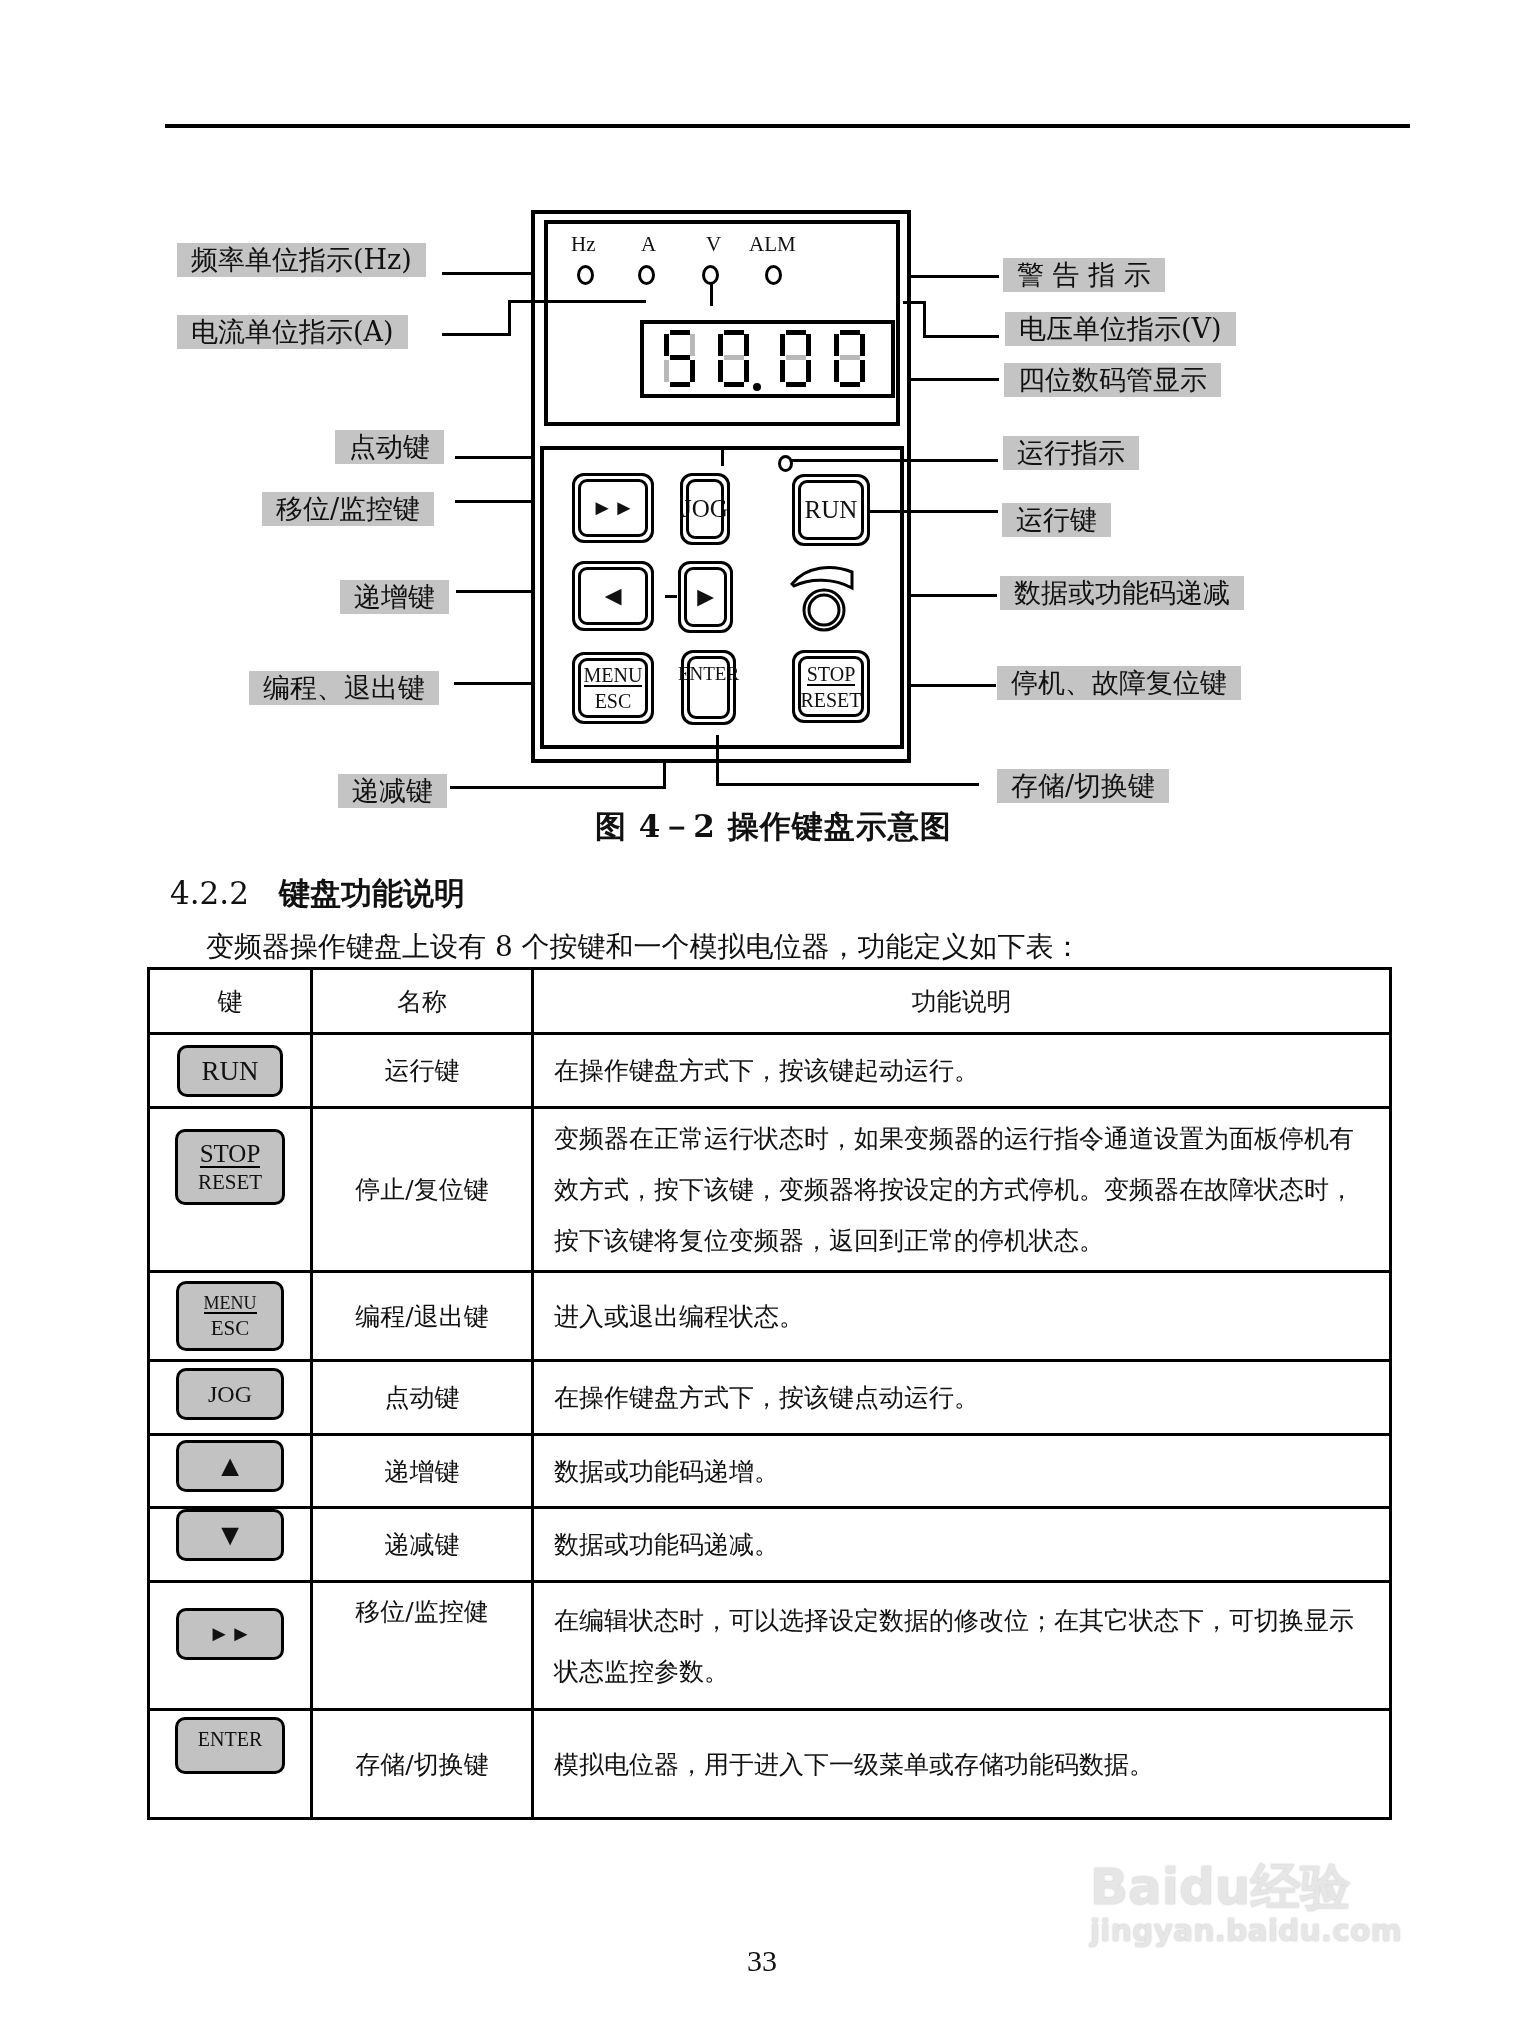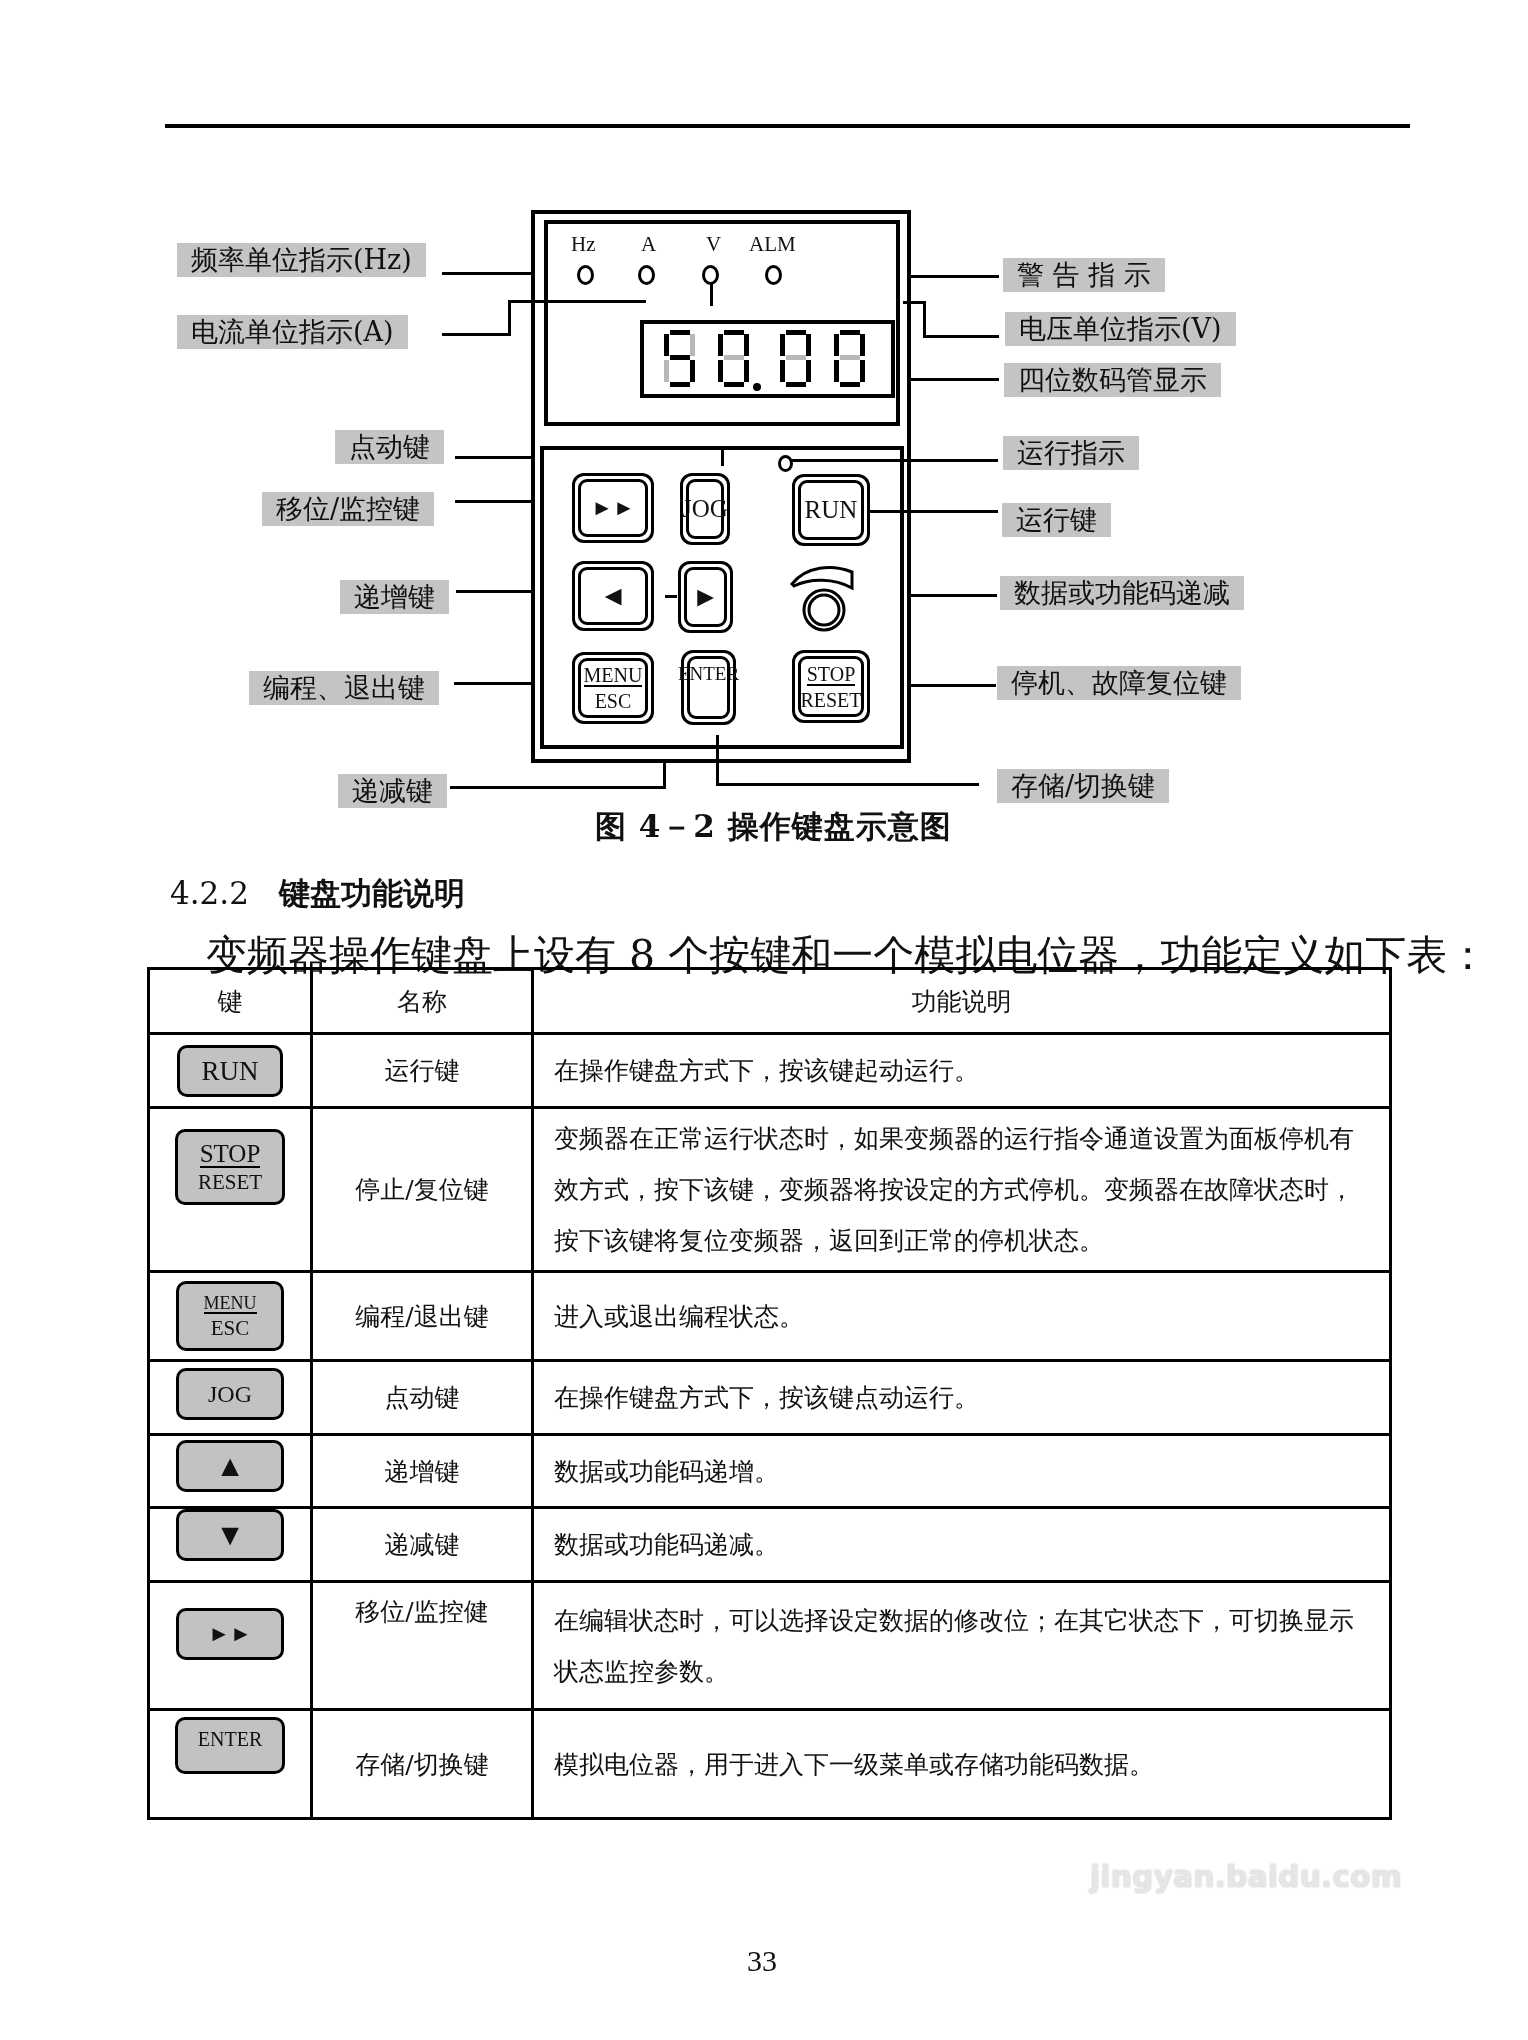--- a/index.html
+++ b/index.html
@@ -23,21 +23,21 @@
   .seg-frame{left:640px;top:320px;width:255px;height:78px;border:4px solid #000;box-sizing:border-box;background:#fff;}
   .key{position:absolute;border:3px solid #000;border-radius:12px;box-sizing:border-box;background:#fff;
        display:flex;align-items:center;justify-content:center;font-family:"Liberation Serif",serif;font-size:26px;}
   .key::before{content:"";position:absolute;inset:3px;border:3px solid #000;border-radius:9px;pointer-events:none;}
   .stack{display:flex;flex-direction:column;align-items:center;line-height:1;}
   .stack .top{border-bottom:2px solid #000;}
   .caption{left:595px;top:806px;font-size:31px;font-weight:bold;letter-spacing:1px;font-family:"DejaVu Serif",serif;}
 
   .heading{left:170px;top:873px;font-size:31px;font-weight:bold;font-family:"DejaVu Serif",serif;}
   .heading .num{font-weight:normal;margin-right:30px;}
-  .intro{left:206px;top:928px;font-size:41px;font-family:"DejaVu Serif",serif;}
+  .intro{left:206px;top:928px;font-size:28px;font-family:"DejaVu Serif",serif;}
 
   
   table{position:absolute;left:147px;top:967px;width:1245px;border-collapse:collapse;
         font-family:"DejaVu Serif","Liberation Serif",serif;font-size:25px;}
   td,th{border:3px solid #000;padding:0;font-weight:normal;}
   th{height:62px;text-align:center;}
   td.key-cell{width:160px;text-align:center;vertical-align:top;}
   td.name-cell{width:218px;text-align:center;vertical-align:middle;}
   td.desc-cell{padding-left:20px;padding-right:14px;line-height:51px;vertical-align:middle;text-align:left;}
   .tkey{display:inline-flex;align-items:center;justify-content:center;background:#c2c2c2;border:3px solid #000;
@@ -246,14 +246,15 @@
       <td class="key-cell"><span class="tkey" style="width:110px;height:57px;margin-top:6px;font-size:20px;align-items:flex-start;padding-top:8px">ENTER</span></td>
       <td class="name-cell">存储/切换键</td>
       <td class="desc-cell">模拟电位器，用于进入下一级菜单或存储功能码数据。</td>
     </tr>
   </tbody>
 </table>
 
 <div class="abs pagenum">33</div>
 
 <div class="abs watermark">
+  <div class="wm1">Baidu经验</div>
   <div class="wm2">jingyan.baidu.com</div>
 </div>
 
 </body></html>

